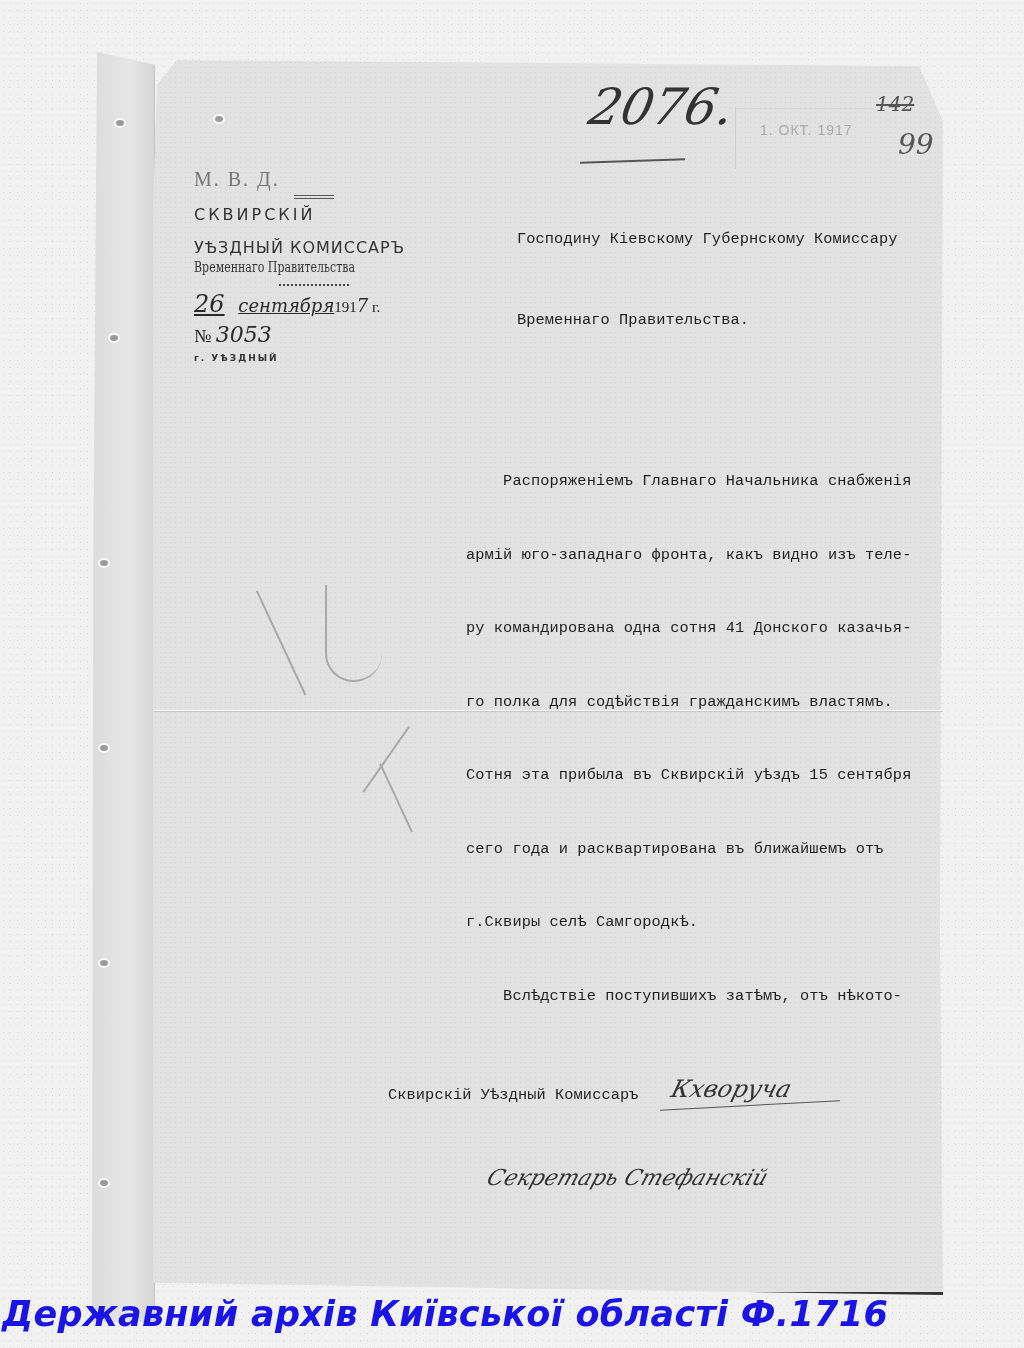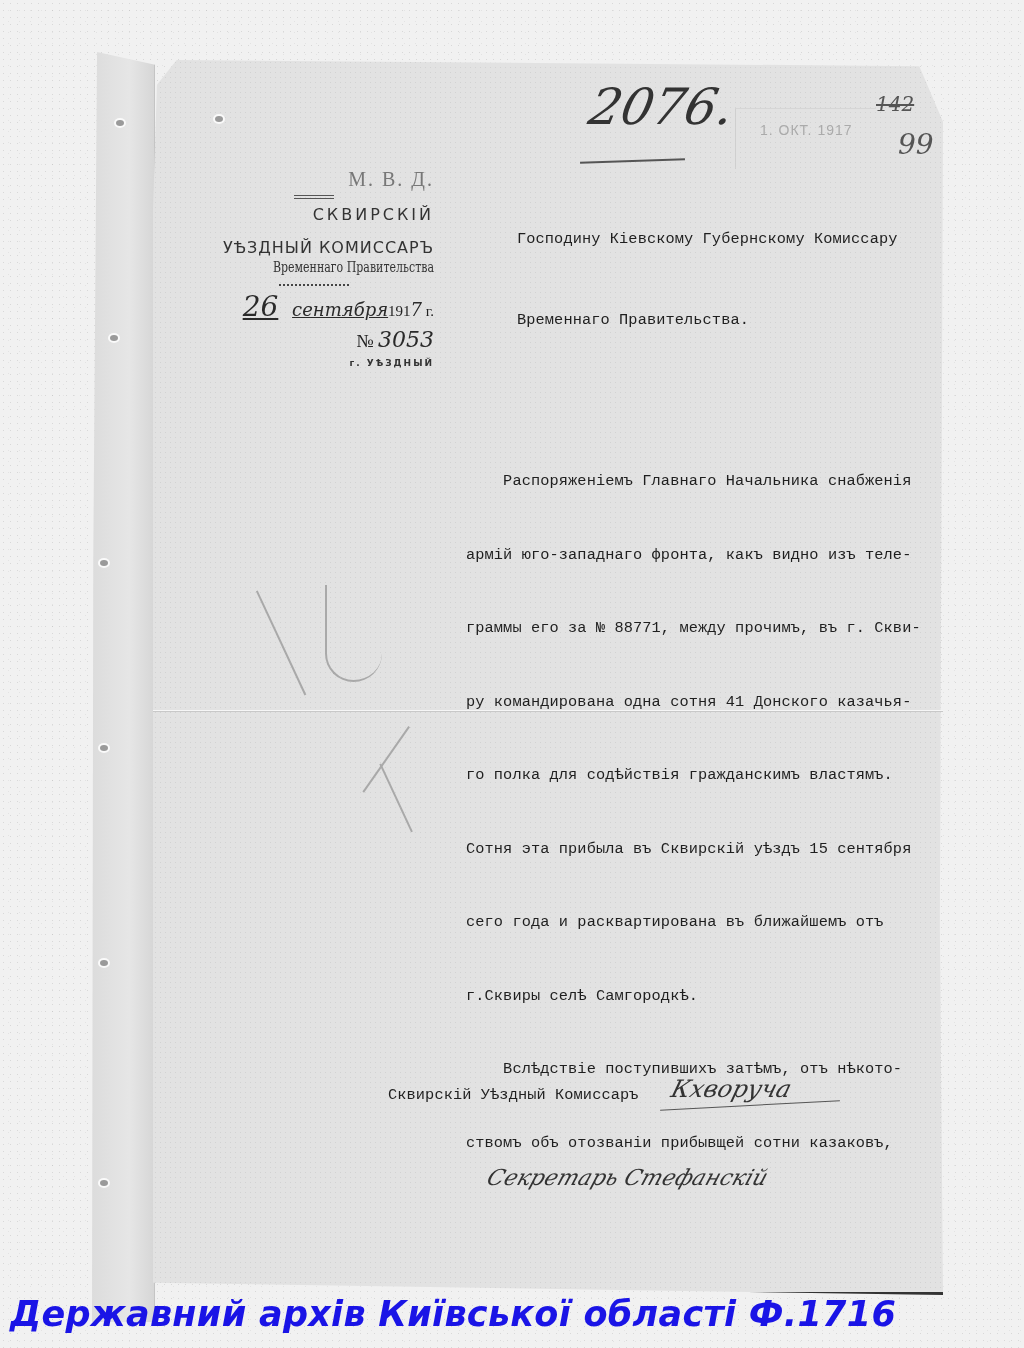--- a/index.html
+++ b/index.html
@@ -26,40 +26,40 @@
   .sheet {
     position: absolute; left: 153px; top: 60px; width: 790px; height: 1232px;
     background: #e2e2e2;
     background-image: radial-gradient(rgba(0,0,0,0.07) 0.6px, transparent 0.9px);
     background-size: 5px 5px;
     clip-path: polygon(3% 0, 97% 0.5%, 100% 5%, 99.6% 70%, 100% 100%, 0 99%, 0 12%, 0.5% 2%);
     border-bottom: 3px solid #333;
   }
   .fold { position: absolute; left: 153px; height: 1px; background: #f6f6f6; box-shadow: 0 1px 0 #c8c8c8; }
   .abs { position: absolute; }
-  .stamp-box { text-align: right; width: 240px; }
+  .stamp-box { text-align: left; width: 240px; }
   .stamp-mvd { font-family: "Liberation Serif", serif; font-size: 20px; letter-spacing: 2px; color: #777; }
   .stamp-dash { width: 40px; height: 2px; border-top: 1px solid #555; border-bottom: 1px solid #555; margin: 4px auto 6px; }
   .stamp-l1 { font-family: "DejaVu Sans", sans-serif; font-size: 16px; letter-spacing: 3px; color: #333; }
   .stamp-l2 { font-family: "DejaVu Sans", sans-serif; font-size: 16px; letter-spacing: 1px; color: #333; margin-top: 14px; }
   .stamp-l3 { font-family: "DejaVu Serif", serif; font-size: 11px; color: #333; margin-top: 4px; transform: scaleY(1.3); }
   .stamp-wave { width: 70px; height: 4px; margin: 6px auto 4px; border-bottom: 2px dotted #444; }
   .stamp-date { font-family: "Liberation Serif", serif; font-size: 15px; color: #222; white-space: nowrap; }
   .hand { font-family: "DejaVu Serif", serif; font-style: italic; color: #2a2a2a; }
   .stamp-num { font-family: "Liberation Serif", serif; font-size: 18px; color: #222; margin-top: 4px; }
   .stamp-city { font-family: "DejaVu Sans", sans-serif; font-size: 9px; font-weight: bold; letter-spacing: 2px; color: #333; margin-top: 6px; }
   .reg-num { font-family: "DejaVu Serif", serif; font-style: italic; font-size: 50px; color: #333; transform: skewX(-12deg); }
   .reg-line { width: 105px; height: 2px; background: #555; transform: rotate(-2deg); }
   .recv-stamp { font-family: "Liberation Sans", sans-serif; font-size: 14px; color: #aaa; letter-spacing: 1px; }
   .archive-mark { font-family: "DejaVu Serif", serif; font-style: italic; color: #555; font-size: 22px; }
   .typed { font-size: 15.3px; line-height: 24.5px; color: #1f1f1f; white-space: pre; letter-spacing: 0.1px; }
   .signature { font-family: "DejaVu Serif", serif; font-style: italic; font-size: 20px; color: #333; }
   .pencil { position: absolute; border-color: #a9a9a9; border-style: solid; border-width: 0; }
   .footer {
-    position: absolute; left: 10px; top: 1294px;
+    position: absolute; left: 2px; top: 1294px;
     font-family: "DejaVu Sans", sans-serif; font-weight: bold; font-style: italic;
     font-size: 35px; color: #1a14e6; letter-spacing: 0.3px; white-space: nowrap;
   }
 </style>
 </head>
 <body>
 
 <div class="strip"></div>
 <div class="hole" style="left:116px; top:120px;"></div>
 <div class="hole" style="left:110px; top:335px;"></div>
@@ -78,21 +78,21 @@
 <div class="pencil" style="left:395px; top:760px; width:2px; height:75px; border-left-width:2px; transform:rotate(-25deg);"></div>
 
 <div class="abs stamp-box" style="left:194px; top:168px;">
   <div class="stamp-mvd">М. В. Д.</div>
   <div class="stamp-dash"></div>
   <div class="stamp-l1">СКВИРСКІЙ</div>
   <div class="stamp-l2">УѢЗДНЫЙ КОМИССАРЪ</div>
   <div class="stamp-l3">Временнаго Правительства</div>
   <div class="stamp-wave"></div>
   <div class="stamp-date">
-    <span class="hand" style="font-size:28px; text-decoration:underline;">26</span>
+    <span class="hand" style="font-size:24px; text-decoration:underline;">26</span>
     <span class="hand" style="font-size:18px; text-decoration:underline; margin-left:10px;">сентября</span><span>191</span><span class="hand" style="font-size:18px;">7</span>
     <span>г.</span>
   </div>
   <div class="stamp-num">
     <span>№</span>
     <span class="hand" style="font-size:22px; ">3053</span>
   </div>
   <div class="stamp-city">г. УѢЗДНЫЙ</div>
 </div>
 
@@ -106,28 +106,26 @@
 <div class="abs archive-mark" style="left:898px; top:128px; font-size:28px;">99</div>
 
 <div class="abs typed" style="left:517px; top:172px; line-height:27px;">
   <div>Господину Кіевскому Губернскому Комиссару</div>
   <div>Временнаго Правительства.</div>
 </div>
 
 <div class="abs typed" style="left:466px; top:420px;">
   <div>    Распоряженіемъ Главнаго Начальника снабженія</div>
   <div>армій юго-западнаго фронта, какъ видно изъ теле-</div>
-  <div>граммы его за № 88771, между прочимъ, въ г. Скви-</div>
   <div>ру командирована одна сотня 41 Донского казачья-</div>
   <div>го полка для содѣйствія гражданскимъ властямъ.</div>
   <div>Сотня эта прибыла въ Сквирскій уѣздъ 15 сентября</div>
   <div>сего года и расквартирована въ ближайшемъ отъ</div>
   <div>г.Сквиры селѣ Самгородкѣ.</div>
   <div>    Вслѣдствіе поступившихъ затѣмъ, отъ нѣкото-</div>
-  <div>ствомъ объ отозваніи прибывщей сотни казаковъ,</div>
   
   
   
   
   
   
   
   
   
 </div>

